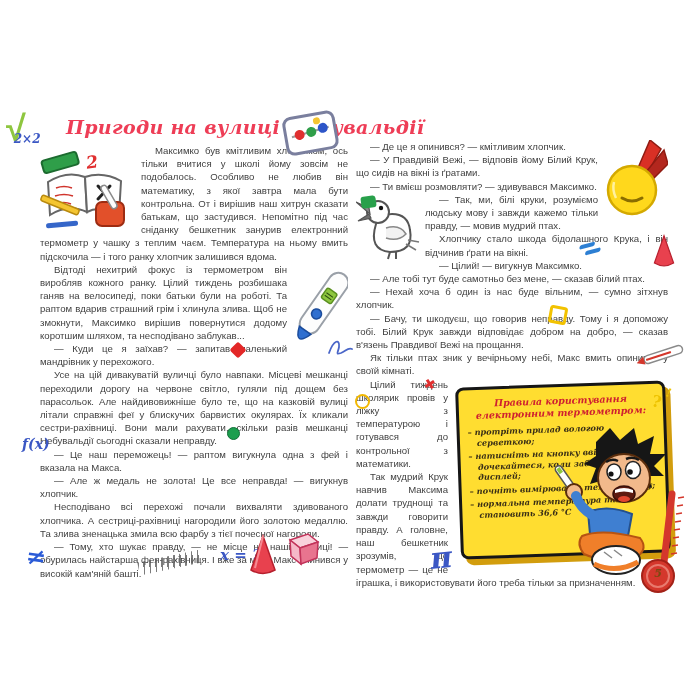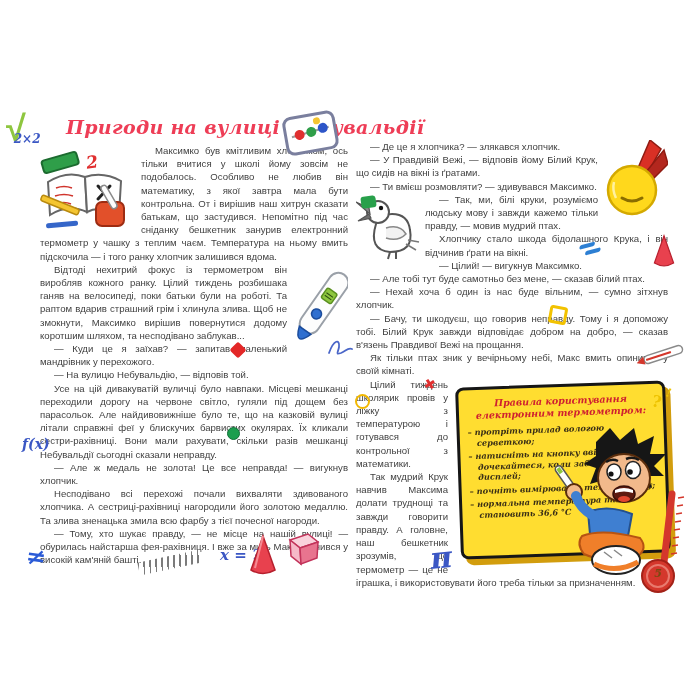--- a/index.html
+++ b/index.html
@@ -91,40 +91,40 @@
         <path d="M21,72 Q28,92 35,72 Z" fill="#2f6fd0" stroke="#1b4c9c" stroke-width="1.5"></path>
         <rect x="22" y="24" width="12" height="12" rx="2" fill="#8dc63f" stroke="#5a8f1f" stroke-width="1.5"></rect>
         <path d="M24,29 h8 M24,32 h8" stroke="#2c4b10" stroke-width="1"></path>
         <circle cx="28" cy="52" r="5" fill="#2f6fd0" stroke="#1b4c9c" stroke-width="1.5"></circle>
       </g>
     </svg>
   </div>
 
   <p class="bodytext">Відтоді нехитрий фокус із термометром він виробляв кожного ранку. Цілий тиждень розбишака ганяв на велосипеді, поки батьки були на роботі. Та раптом вдарив страшний грім і хлинула злива. Щоб не змокнути, Максимко вирішив повернутися додому коротшим шляхом, та несподівано заблукав...</p>
   <p class="bodytext">— Куди це я заїхав? — запитав маленький мандрівник у перехожого.</p>
-  <p class="bodytext">— На вулицю Небувальдію, — відповів той.</p>
   <p class="bodytext">Усе на цій дивакуватій вуличці було навпаки. Місцеві мешканці переходили дорогу на червоне світло, гуляли під дощем без парасольок. Але найдивовижніше було те, що на казковій вулиці літали справжні феї у блискучих барвистих окулярах. Їх кликали сестри-рахівниці. Вони мали рахувати, скільки разів мешканці Небувальдії сьогодні сказали неправду.</p>
+  <p class="bodytext">— Це наш переможець! — раптом вигукнула одна з фей і вказала на Макса.</p>
   <p class="bodytext">— Але ж медаль не золота! Це все неправда! — вигукнув хлопчик.</p>
   <p class="bodytext">Несподівано всі перехожі почали вихваляти здивованого хлопчика. А сестриці-рахівниці нагородили його золотою медаллю. Та злива зненацька змила всю фарбу з тієї почесної нагороди.</p>
   <p class="bodytext">— Тому, хто шукає правду, — не місце на нашій вулиці! — обурилась найстарша фея-рахівниця. І вже за мить Макс опинився у високій кам'яній башті.</p>
 </div>
 
 <div class="flow right-flow">
 
   <div class="fl-medal">
     <svg width="64" height="76" viewBox="0 0 64 76">
       <polygon points="34,28 46,0 57,9 44,32" fill="#d93025" stroke="#8f1b12" stroke-width="1.5"></polygon>
       <polygon points="42,32 60,10 64,24 50,38" fill="#b3271e" stroke="#8f1b12" stroke-width="1.5"></polygon>
       <circle cx="28" cy="50" r="24" fill="#ffd81c" stroke="#d4a900" stroke-width="2.5"></circle>
       <path d="M18,58 Q28,64 38,58" stroke="#8a6d00" stroke-width="3" fill="none" stroke-linecap="round"></path>
       <path d="M10,42 Q8,50 12,58" stroke="#fff1a0" stroke-width="2.5" fill="none"></path>
     </svg>
   </div>
 
-  <p class="bodytext">— Де це я хлопчика? — злякався хлопчик.</p>
+  <p class="bodytext">— Де це я опинився? — кмітливим хлопчик.</p>
   <p class="bodytext">— У Правдивій Вежі, — відповів йому Білий Крук, що сидів на вікні із ґратами.</p>
   <p class="bodytext">— Ти вмієш розмовляти? — здивувався Максимко.</p>
 
   <div class="fl-crow">
     <svg width="64" height="66" viewBox="0 0 64 66">
       <path d="M20,30 Q12,56 34,58 Q58,58 54,36 Q52,20 36,20 Q24,20 20,30 Z" fill="#ffffff" stroke="#555" stroke-width="2"></path>
       <circle cx="22" cy="18" r="11" fill="#ffffff" stroke="#555" stroke-width="2"></circle>
       <polygon points="13,14 0,8 14,20" fill="#8a8a8a" stroke="#555" stroke-width="1.2"></polygon>
       <polygon points="13,20 2,27 15,24" fill="#6f6f6f" stroke="#555" stroke-width="1.2"></polygon>
       <circle cx="25" cy="14" r="2.2" fill="#111"></circle>

